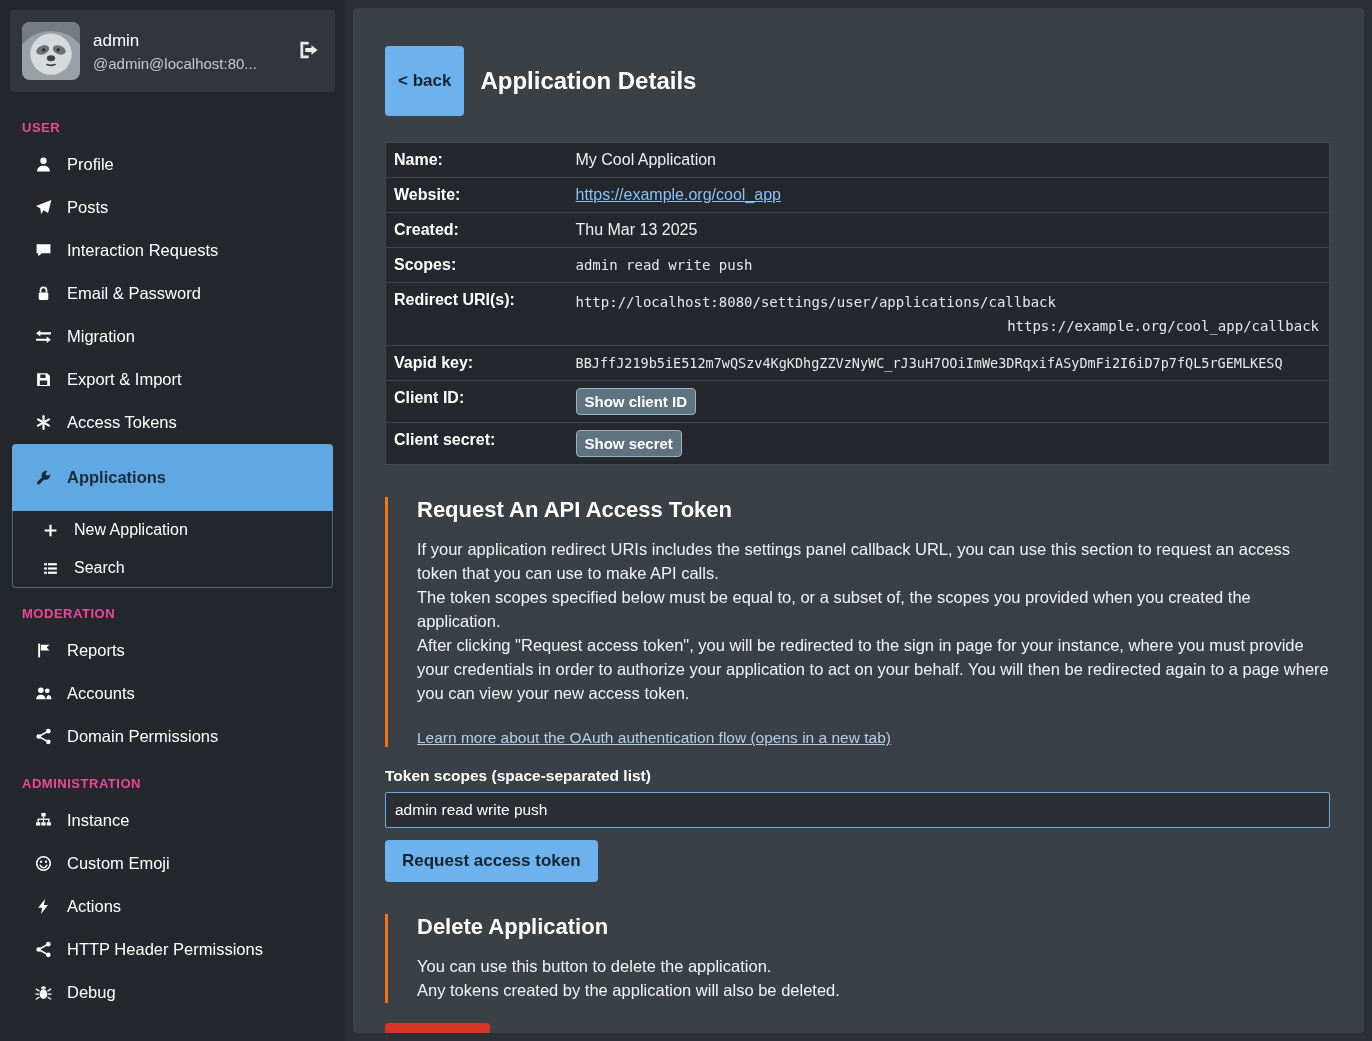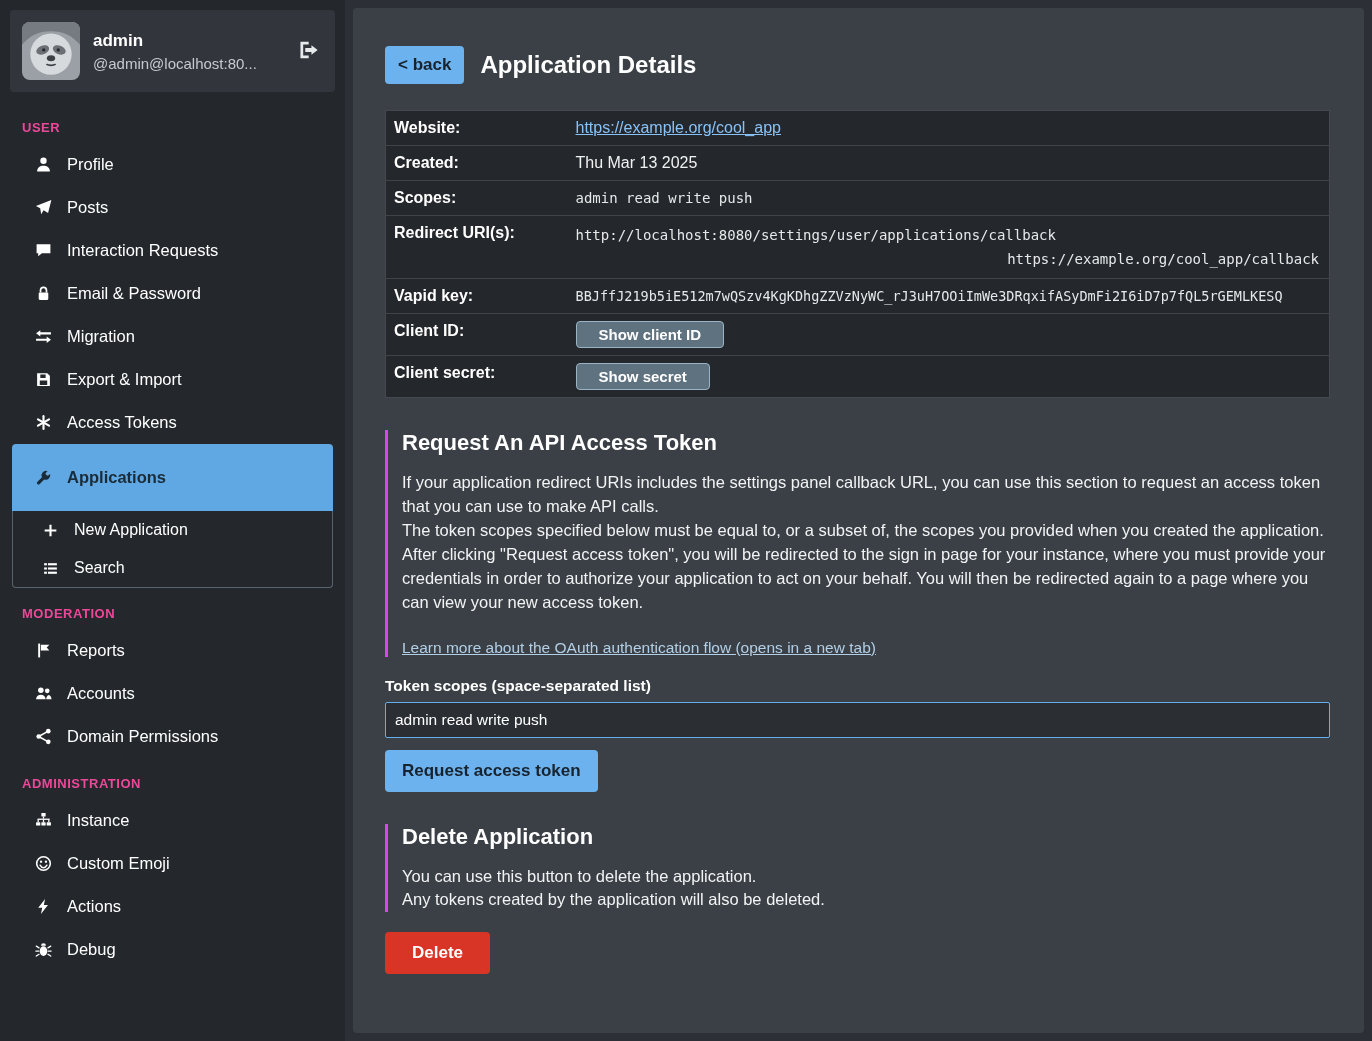--- a/index.html
+++ b/index.html
@@ -16,21 +16,21 @@
     width: 345px; min-width: 345px;
     background: #24282c;
     overflow: hidden;
   }
   .user-card {
     margin: 10px; background: #32363c; border-radius: 4px;
     padding: 12px; display: flex; align-items: center; gap: 13px;
   }
   .avatar { width: 58px; height: 58px; border-radius: 8px; overflow: hidden; flex: none; }
   .user-meta { min-width: 0; }
-  .user-name { font-weight: bold; font-size: 17px; color: #ffffff; }
+  .user-name { font-weight: normal; font-size: 17px; color: #ffffff; }
   .user-handle { font-size: 15px; color: #c6cace; margin-top: 4px; white-space: nowrap; }
   .logout-btn {
     margin-left: auto; background: none; border: none; color: #e8eaec;
     cursor: pointer; padding: 4px; display: flex; align-items: center;
   }
   .section-label {
     color: #ec4899; font-weight: bold; font-size: 13px;
     letter-spacing: .04em; padding: 18px 22px 8px 22px;
   }
   .nav-item {
@@ -55,45 +55,45 @@
   .main-wrap { flex: 1; padding: 8px; height: 100%; }
   .panel {
     height: 100%; background: #3b4046; border-radius: 4px;
     padding: 38px 34px 40px 32px; overflow: hidden;
   }
   .page-header { display: flex; align-items: center; gap: 16px; margin-bottom: 26px; }
   .btn {
     border: none; border-radius: 4px; cursor: pointer;
     font-family: inherit; font-weight: bold;
   }
-  .btn-blue { background: #6cb2ee; color: #17232e; font-size: 17px; padding: 9px 13px; }
+  .btn-blue { background: #6cb2ee; color: #17232e; font-size: 17px; padding: 25px 13px; }
   .page-title { font-size: 24px; font-weight: bold; color: #ffffff; }
 
   table.details {
     width: 100%; border-collapse: collapse;
     background: #24272b; border: 1px solid #45494f;
   }
   table.details tr { border-bottom: 1px solid #3f444a; }
   table.details tr:last-child { border-bottom: none; }
   table.details th {
     text-align: left; font-weight: bold; font-size: 16px; color: #ffffff;
     width: 188px; padding: 7px 10px 7px 8px; vertical-align: top; line-height: 20px;
   }
   table.details td { padding: 7px 10px 7px 2px; font-size: 16px; color: #f0f1f2; line-height: 20px; vertical-align: middle; }
   .mono { font-family: "DejaVu Sans Mono", monospace; font-size: 14px; color: #e6e8ea; }
   .mono-sm { font-family: "DejaVu Sans Mono", monospace; font-size: 13.5px; color: #e6e8ea; }
   .table-link { color: #88c2f7; text-decoration: underline; cursor: pointer; }
   .ghost-btn {
     background: #5f7280; border: 1px solid #9ab4c4; color: #ffffff;
-    font-weight: bold; font-size: 15px; padding: 4px 22px; border-radius: 4px;
+    font-weight: bold; font-size: 15px; padding: 4px 8px; border-radius: 4px;
     cursor: pointer; font-family: inherit;
   }
 
   .section { margin-top: 32px; }
-  .bordered { border-left: 3px solid #d946ef; padding-left: 14px; }
+  .bordered { border-left: 3px solid #f97316; padding-left: 29px; }
   .section h2 { font-size: 22px; font-weight: bold; color: #ffffff; margin-bottom: 15px; }
   .section p { font-size: 16.5px; line-height: 1.45; color: #f2f3f4; }
   .oauth-link {
     display: inline-block; margin-top: 24px; font-size: 15.5px;
     color: #b3cfe6; text-decoration: underline; cursor: pointer;
   }
   .form-block { margin-top: 20px; }
   .field-label { display: block; font-weight: bold; font-size: 15.5px; margin-bottom: 7px; color: #ffffff; }
   .text-input {
     width: 100%; background: #2b2f34; border: 1px solid #64aee9; border-radius: 2px;
@@ -311,20 +311,31 @@
 
   <div class="nav-item">
     <span class="nav-icon">
       <svg viewBox="0 0 16 16" fill="currentColor">
           <path d="M9.5 1 3 9.2h3.8L5.6 15l6.6-8.4H8.3z"></path>
         </svg>
     </span>
     <span>Actions</span>
   </div>
 
+  <div class="nav-item">
+    <span class="nav-icon">
+      <svg viewBox="0 0 16 16" fill="currentColor">
+          <path d="M3.5 8 12.5 3M3.5 8l9 5" stroke="currentColor" stroke-width="1.4" fill="none"></path>
+          <circle cx="12.5" cy="3" r="2.2"></circle>
+          <circle cx="3.5" cy="8" r="2.2"></circle>
+          <circle cx="12.5" cy="13" r="2.2"></circle>
+        </svg>
+    </span>
+    <span>HTTP Header Permissions</span>
+  </div>
 
   <div class="nav-item">
     <span class="nav-icon">
       <svg viewBox="0 0 16 16" fill="currentColor">
           <path d="M3.8 6.5 1.2 4.8M3.6 9.5H.8M3.8 12.5l-2.6 1.7M12.2 6.5l2.6-1.7M12.4 9.5h2.8M12.2 12.5l2.6 1.7" stroke="currentColor" stroke-width="1.2" fill="none" stroke-linecap="round"></path>
           <path d="M8 2.2a2.3 2.3 0 0 1 2.3 2.3H5.7A2.3 2.3 0 0 1 8 2.2z"></path>
           <ellipse cx="8" cy="9.5" rx="3.6" ry="4.5"></ellipse>
         </svg>
     </span>
     <span>Debug</span>
@@ -335,20 +346,24 @@
 <div class="main-wrap">
   <main class="panel">
 
     <div class="page-header">
       <button class="btn btn-blue">&lt; back</button>
       <h1 class="page-title">Application Details</h1>
     </div>
 
     <table class="details">
       <tbody>
+          <tr>
+        <th>Name:</th>
+        <td>My Cool Application</td>
+      </tr>
       <tr>
         <th>Website:</th>
         <td><a class="table-link">https://example.org/cool_app</a></td>
       </tr>
       <tr>
         <th>Created:</th>
         <td>Thu Mar 13 2025</td>
       </tr>
       <tr>
         <th>Scopes:</th>

